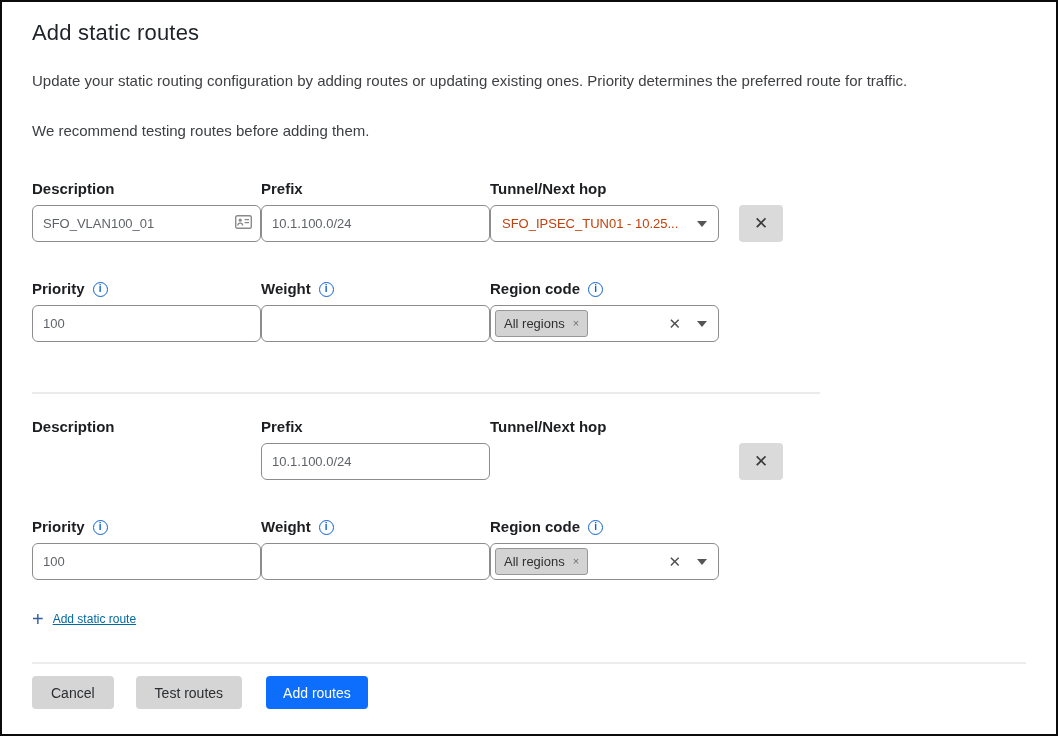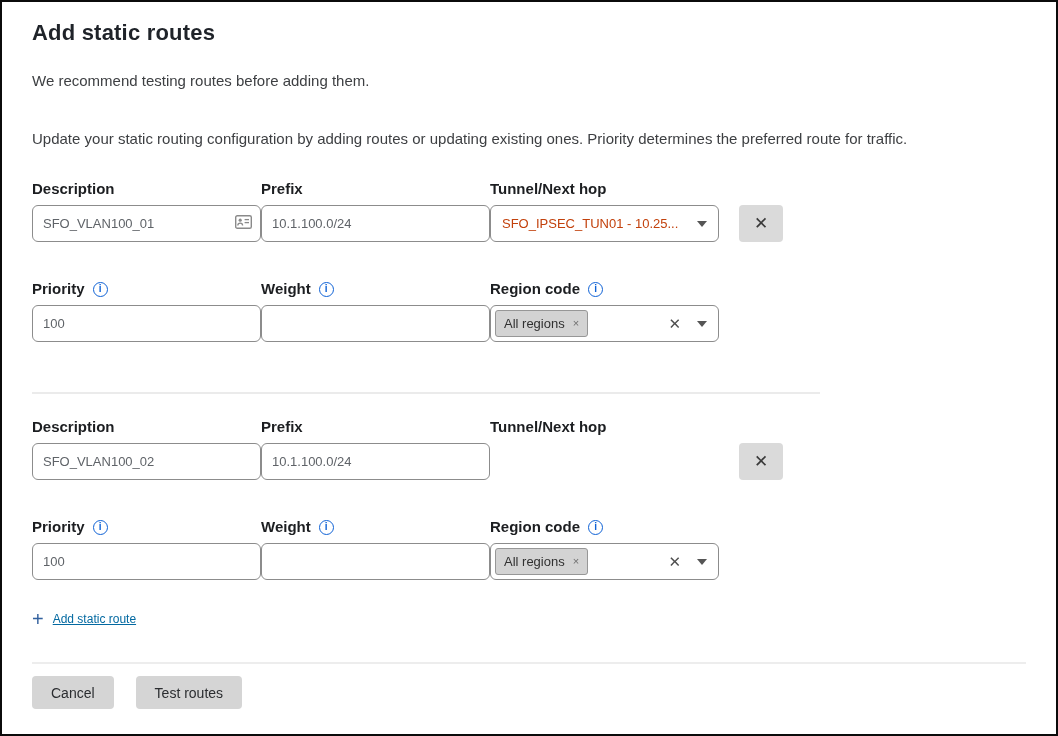--- a/index.html
+++ b/index.html
@@ -9,21 +9,21 @@
   .frame {
     width:1058px; height:736px;
     border:2px solid #0b0b0b;
     background:#ffffff;
     padding:16px 30px 0 30px;
     overflow:hidden;
     position:relative;
   }
 
   .dialog-title {
-    font-size:22px; font-weight:700; color:#1f2329;
+    font-size:22px; font-weight:400; color:#1f2329;
     margin:2px 0 26px 0; letter-spacing:.2px;
   }
   .body-text {
     font-size:15px; color:#3d3f42; line-height:18px;
   }
   .intro { margin-bottom:32px; }
   .note  { margin-bottom:40px; }
 
   .route-fields { display:flex; }
   .fgroup { width:229px; flex:0 0 auto; }
@@ -103,22 +103,22 @@
   }
   .btn-secondary { background:#d5d5d5; color:#2b2d30; padding:0 19px; }
   .btn-primary  { background:#0d6efd; color:#ffffff; padding:0 17px; margin-left:2px; }
 </style>
 </head>
 <body>
 
 <div class="frame">
 
   <h1 class="dialog-title">Add static routes</h1>
+  <p class="body-text intro">Update your static routing configuration by adding routes or updating existing ones. Priority determines the preferred route for traffic.</p>
   <p class="body-text note">We recommend testing routes before adding them.</p>
-  <p class="body-text intro">Update your static routing configuration by adding routes or updating existing ones. Priority determines the preferred route for traffic.</p>
 
   <div>
     <div class="route-fields">
       <div class="fgroup">
         <div class="flabel">Description</div>
         <div class="desc-wrap">
           <input class="txt" type="text" value="SFO_VLAN100_01" style="">
           <span class="autofill-icon">
             <svg width="17" height="14" viewBox="0 0 17 14" fill="none">
               <rect x="0.7" y="0.7" width="15.6" height="12.6" rx="1.6" stroke="#8a8a8a" stroke-width="1.4"></rect>
@@ -177,21 +177,20 @@
       </div>
     </div>
   </div>
 
   <hr class="divider">
 
   <div>
     <div class="route-fields">
       <div class="fgroup">
         <div class="flabel">Description</div>
-        <input class="txt" type="text" value="SFO_VLAN100_02" style="">
       </div>
       <div class="fgroup">
         <div class="flabel">Prefix</div>
         <input class="txt" type="text" value="10.1.100.0/24" style="">
       </div>
       <div class="fgroup">
         <div class="flabel">Tunnel/Next hop</div>
       </div>
       <button class="remove-btn">✕</button>
     </div>
@@ -233,15 +232,16 @@
   <div class="add-link-row">
     <span class="plus-glyph">+</span>
     <span class="add-link">Add static route</span>
   </div>
 
   <hr class="footer-divider">
 
   <div class="footer">
     <button class="btn btn-secondary">Cancel</button>
     <button class="btn btn-secondary">Test routes</button>
+    <button class="btn btn-primary">Add routes</button>
   </div>
 
 </div>
 
 </body></html>

